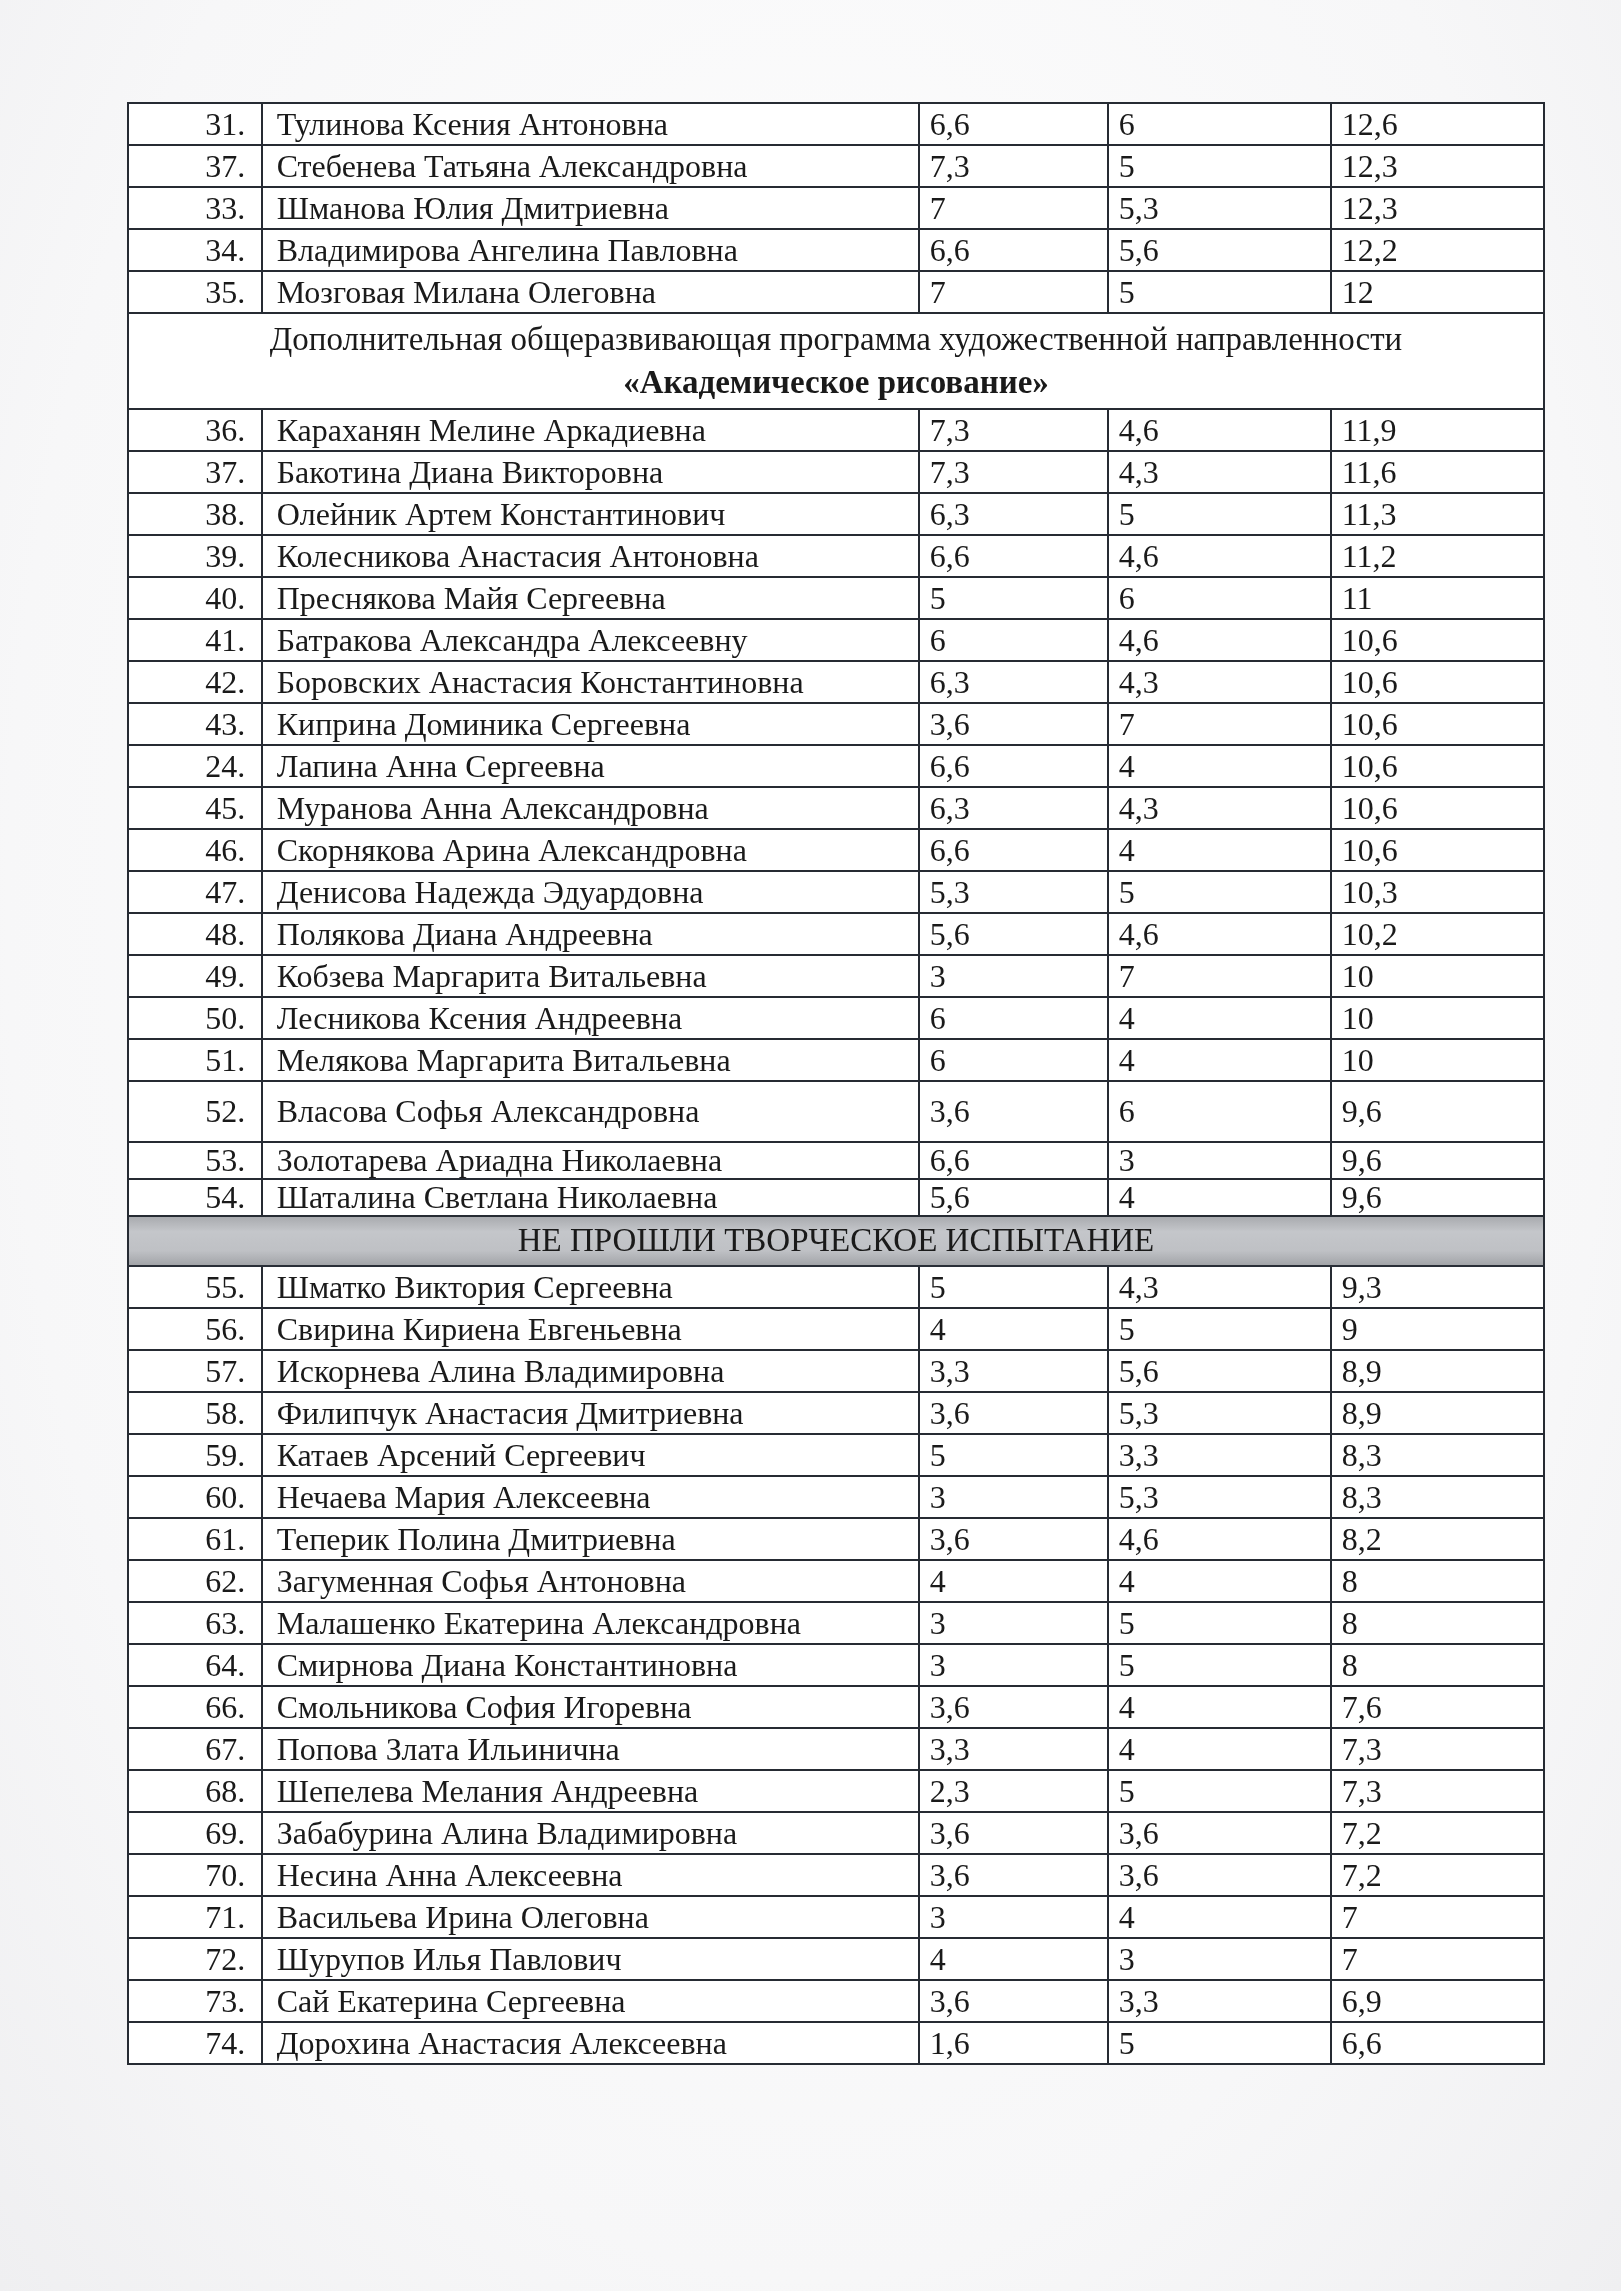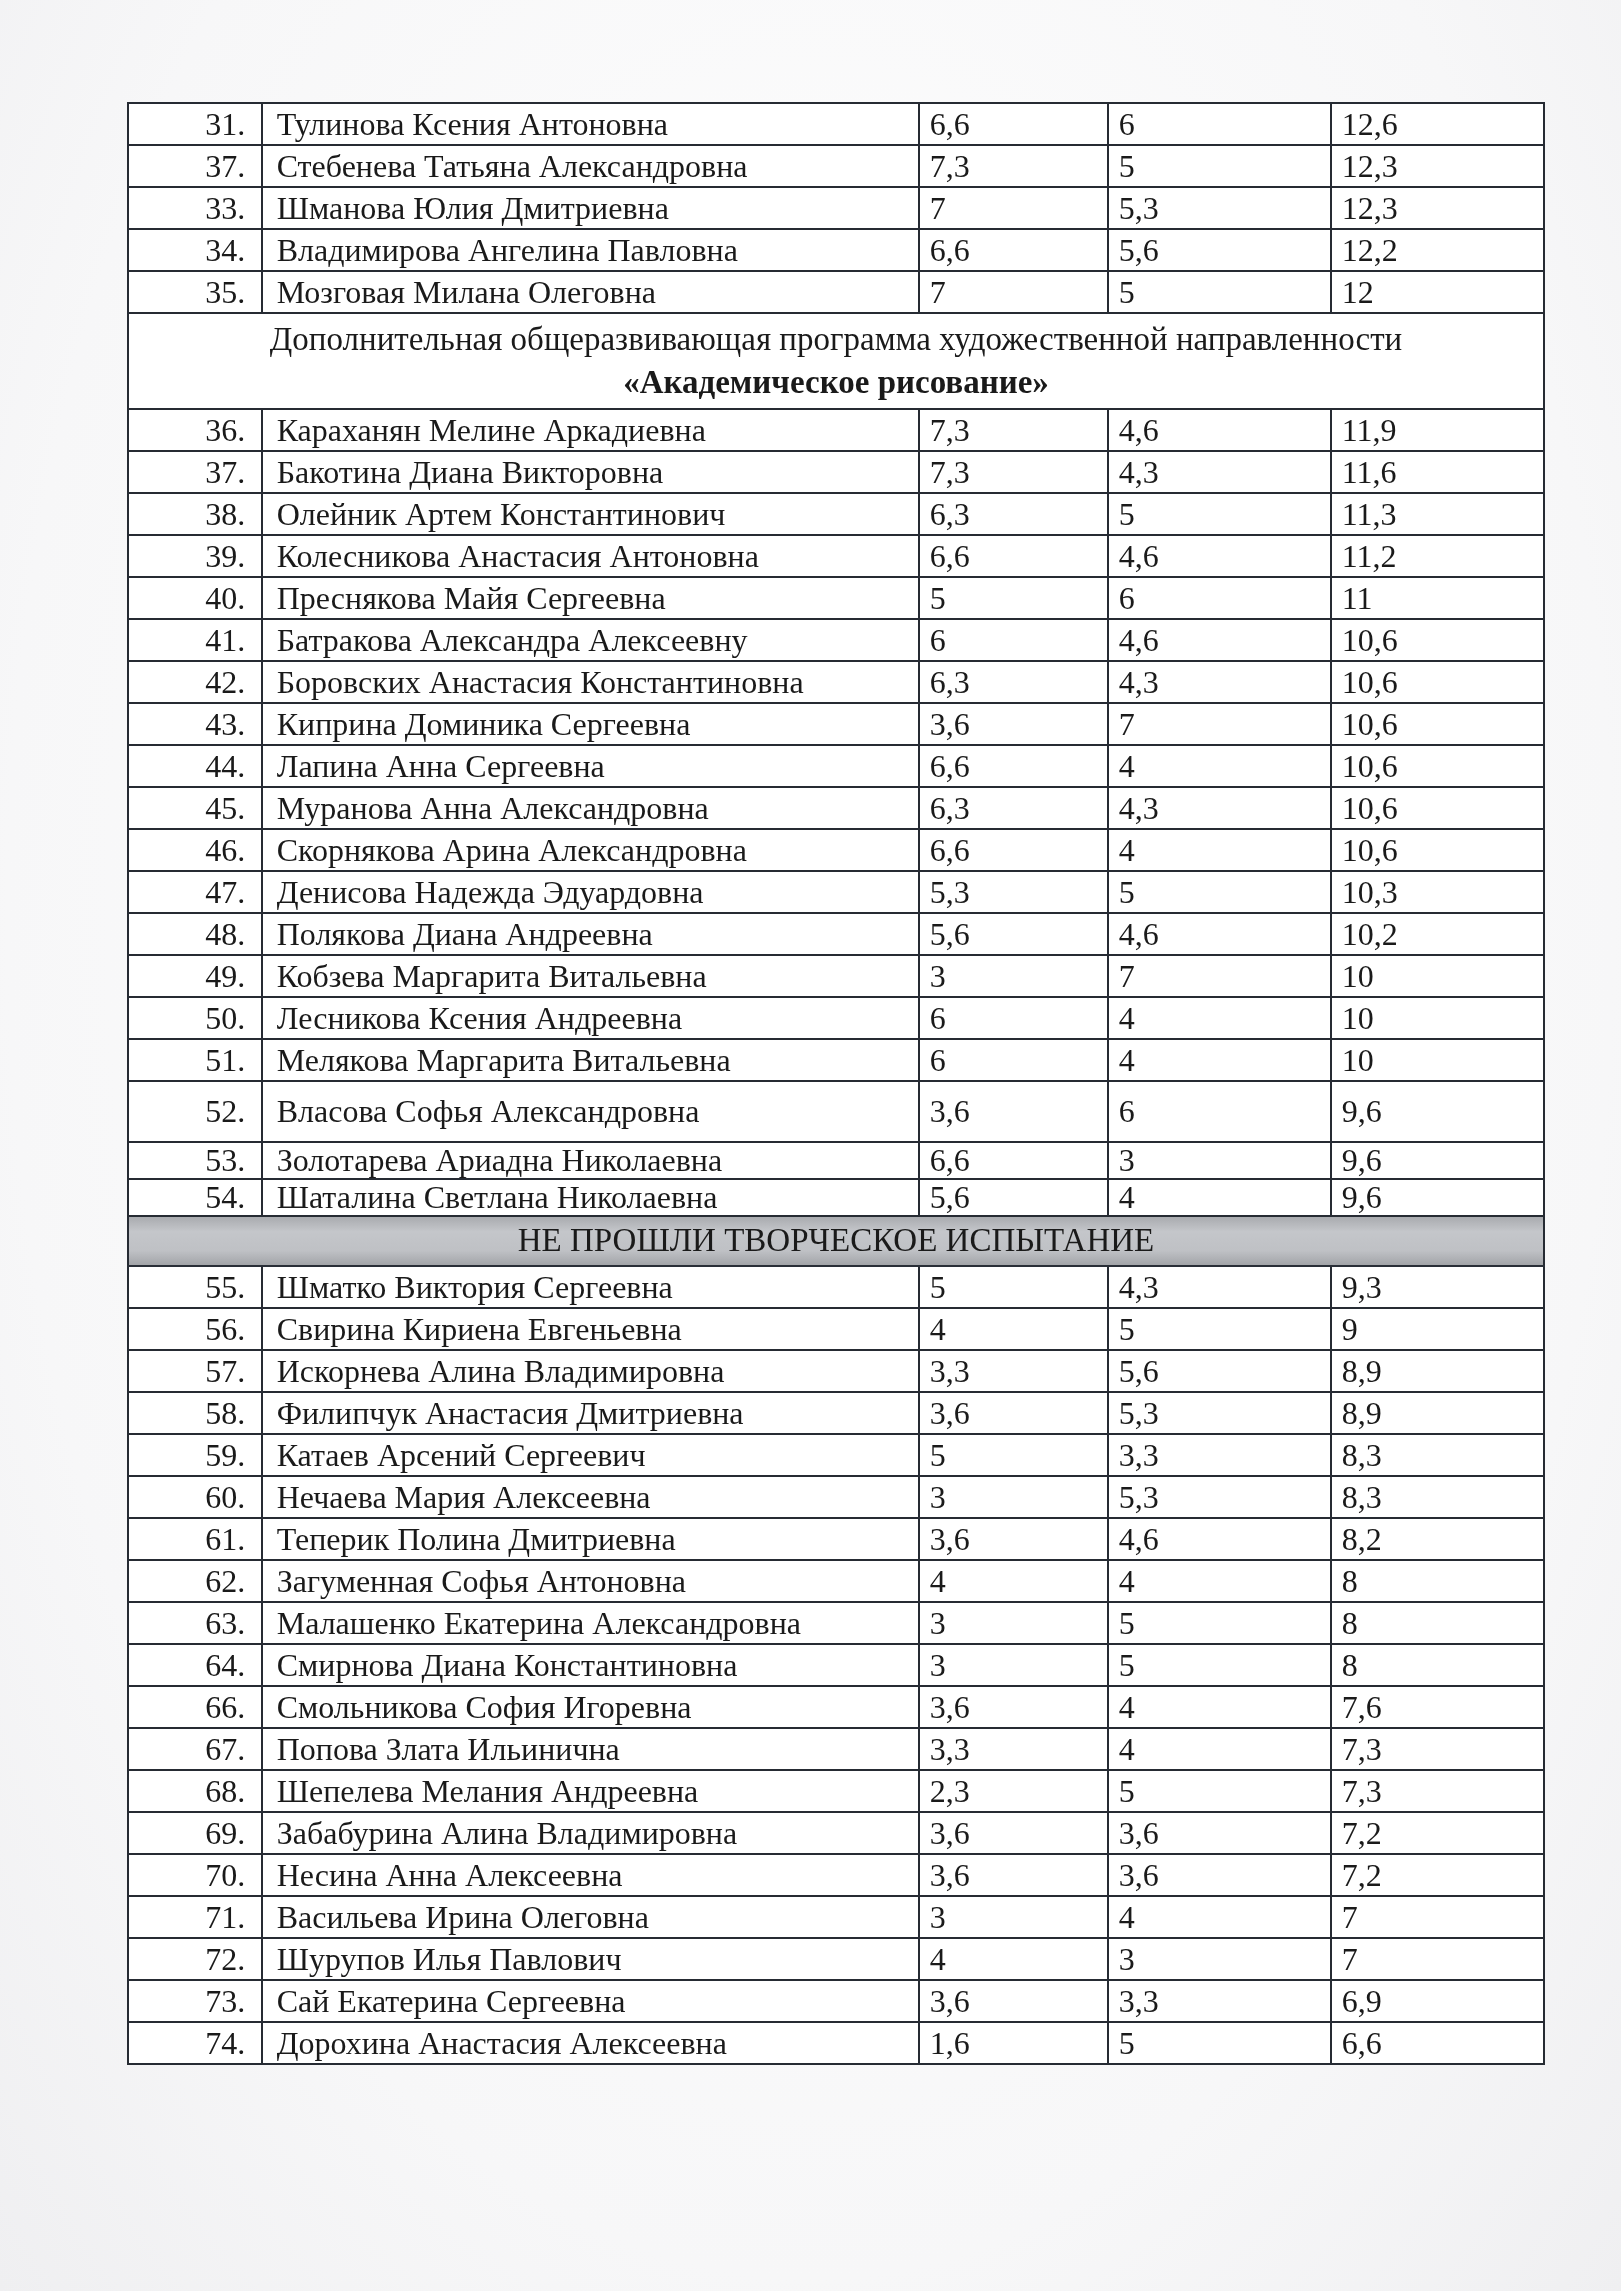--- a/index.html
+++ b/index.html
@@ -159,21 +159,21 @@
         <td class="val">10,6</td>
       </tr>
       <tr class="row" style="height: 42px;">
         <td class="num">43.</td>
         <td class="name">Киприна Доминика Сергеевна</td>
         <td class="val">3,6</td>
         <td class="val">7</td>
         <td class="val">10,6</td>
       </tr>
       <tr class="row" style="height: 42px;">
-        <td class="num">44.</td>
+        <td class="num">24.</td>
         <td class="name">Лапина Анна Сергеевна</td>
         <td class="val">6,6</td>
         <td class="val">4</td>
         <td class="val">10,6</td>
       </tr>
       <tr class="row" style="height: 42px; margin-left: 32px;">
         <td class="num">45.</td>
         <td class="name">Муранова Анна Александровна</td>
         <td class="val">6,3</td>
         <td class="val">4,3</td>

